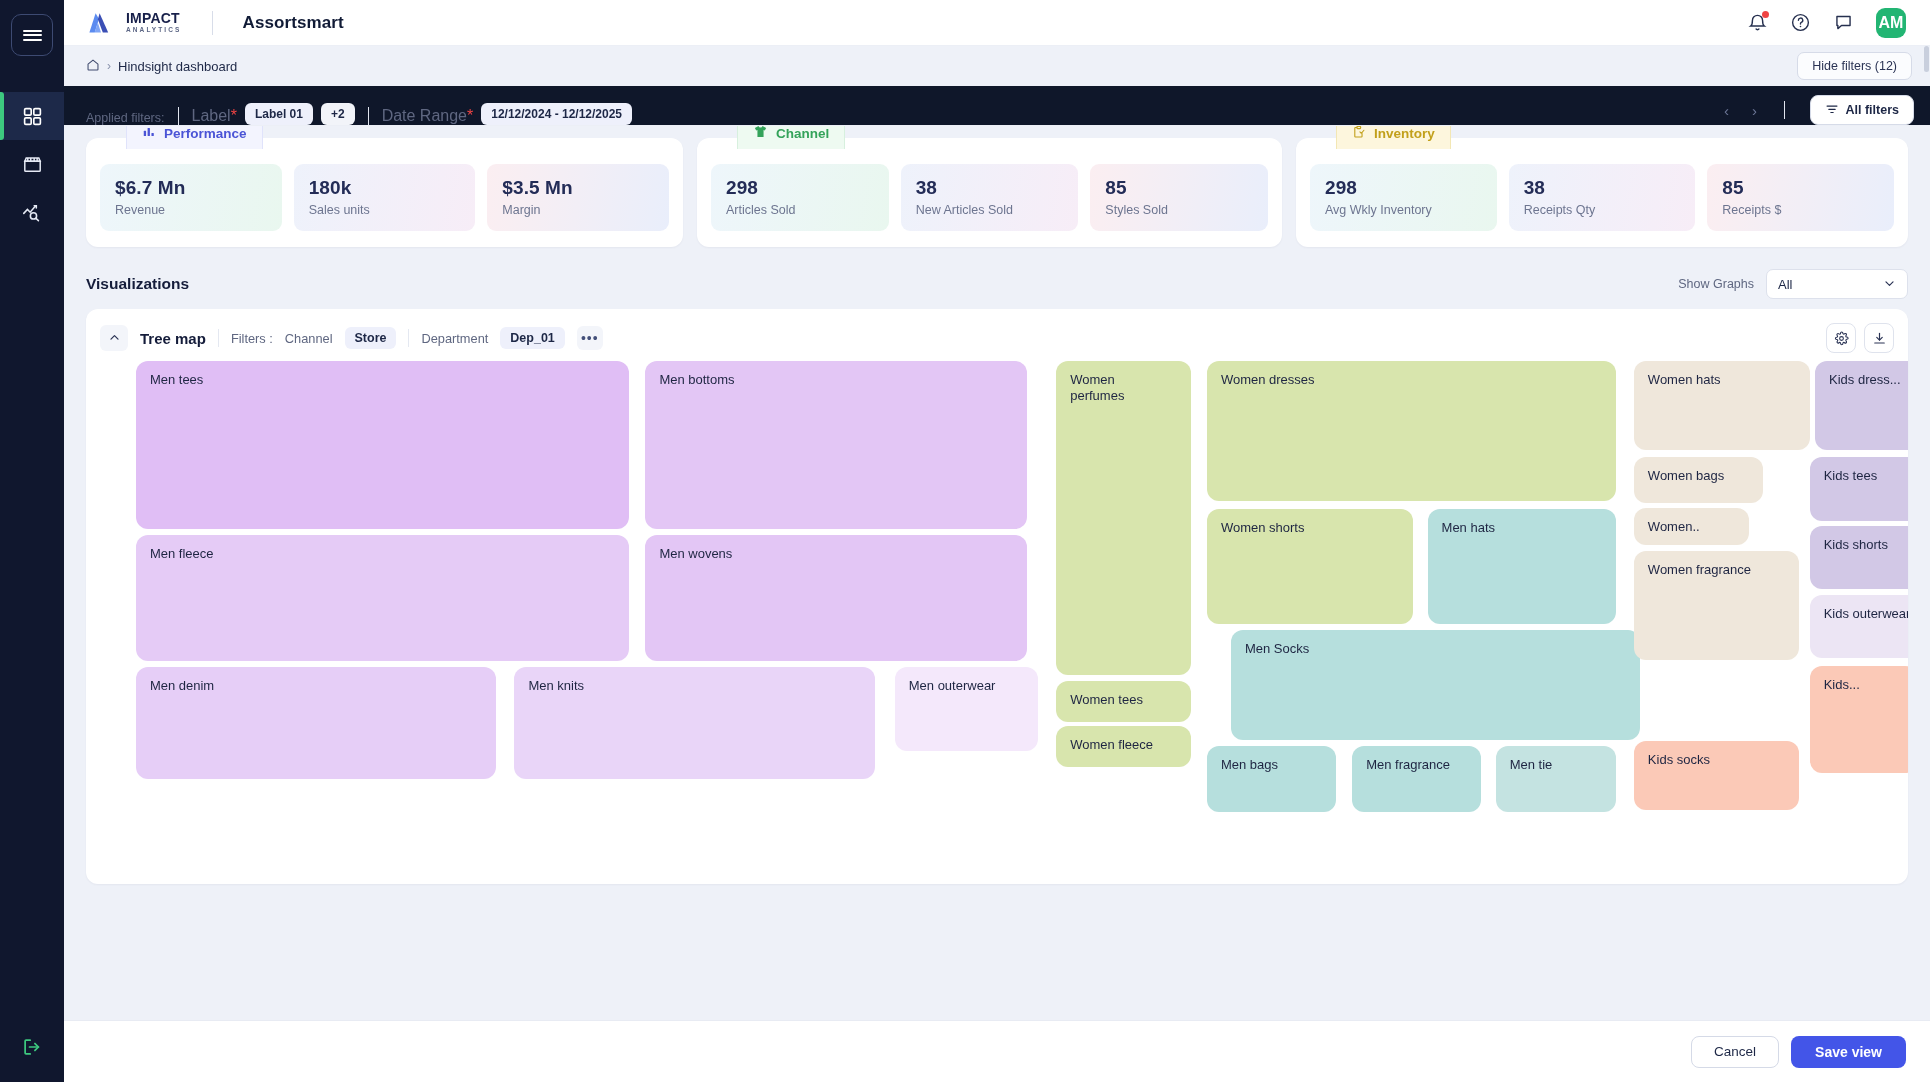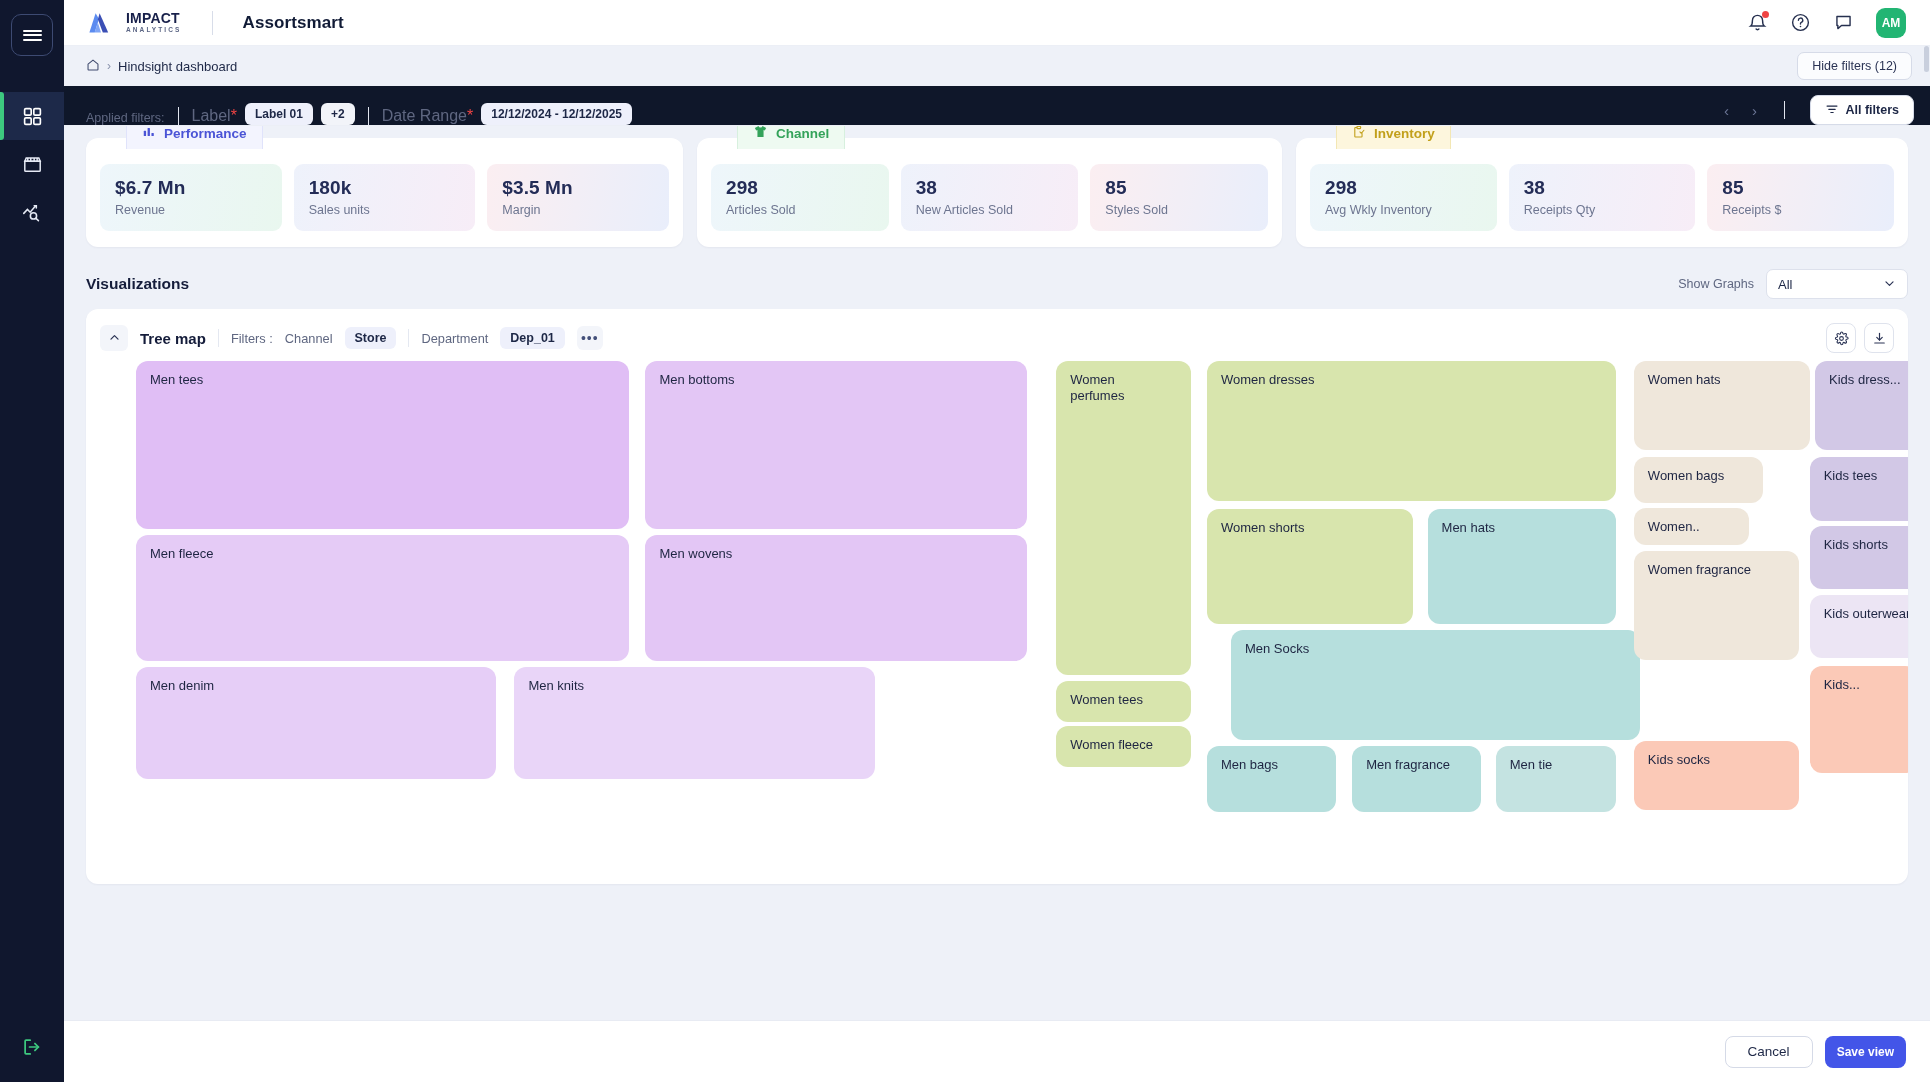--- a/index.html
+++ b/index.html
@@ -60,21 +60,21 @@
   .brand-divider { width:1px; height:24px; background:#d8dde9; margin:0 16px; }
   .app-title { font-size:17px; font-weight:700; color:#111b36; letter-spacing:.1px;}
   .topbar-right { margin-left:auto; display:flex; align-items:center; gap:22px; padding-right:8px;}
   .icon-btn { position:relative; cursor:pointer; display:flex; align-items:center;}
   .badge-dot {
     position:absolute; top:-1px; right:-1px; width:7px; height:7px;
     background:#ef4444; border-radius:50%;
   }
   .avatar {
     width:30px; height:30px; border-radius:9px; background:#22b573;
-    color:#fff; font-size:12px; font-weight:700;
+    color:#fff; font-size:16px; font-weight:700;
     display:flex; align-items:center; justify-content:center; cursor:pointer;
   }
 
   
   .crumbbar {
     height:40px; flex:0 0 40px; display:flex; align-items:center;
     padding: 0 18px 0 22px; background:#eef1f8;
   }
   .crumb { display:flex; align-items:center; gap:7px; font-size:13px; color:#1d2746; }
   .crumb-sep { color:#8a93ad; font-size:12px; }
@@ -204,22 +204,22 @@
   .footer {
     height:62px; flex:0 0 62px; background:#fff; border-top:1px solid #e8ebf3;
     display:flex; align-items:center; justify-content:flex-end; gap:12px;
     padding-right:24px;
   }
   .btn-cancel {
     height:32px; padding:0 22px; border:1px solid #d5dae7; border-radius:8px;
     background:#fff; font-size:13.5px; color:#1d2746; cursor:pointer;
   }
   .btn-save {
-    height:32px; padding:0 12px; border:none; border-radius:8px;
-    background:#4355e8; color:#fff; font-size:12px; font-weight:600; cursor:pointer;
+    height:32px; padding:0 24px; border:none; border-radius:8px;
+    background:#4355e8; color:#fff; font-size:14px; font-weight:600; cursor:pointer;
   }
   .scroll-hint {
     position:absolute; right:1px; top:46px; width:5px; height:26px;
     background:#c9cfdd; border-radius:3px;
   }
 </style>
 </head>
 <body>
 
 <nav class="sidebar">
@@ -500,20 +500,23 @@
           </div>
           <div class="tm-tile" style="left: 30.4%; top: 34.2%; width: 21.3%; height: 24.7%; background: rgb(227, 198, 245);">
             <span class="tm-label">Men wovens</span>
           </div>
           <div class="tm-tile" style="left: 2%; top: 60%; width: 20.1%; height: 22%; background: rgb(230, 206, 247);">
             <span class="tm-label">Men denim</span>
           </div>
           <div class="tm-tile" style="left: 23.1%; top: 60%; width: 20.1%; height: 22%; background: rgb(233, 213, 248);">
             <span class="tm-label">Men knits</span>
           </div>
+          <div class="tm-tile" style="left: 44.3%; top: 60%; width: 8%; height: 16.5%; background: rgb(244, 232, 251);">
+            <span class="tm-label">Men outerwear</span>
+          </div>
           <div class="tm-tile" style="left: 53.3%; top: 0%; width: 7.5%; height: 61.5%; background: rgb(216, 229, 173);">
             <span class="tm-label">Women
 perfumes</span>
           </div>
           <div class="tm-tile" style="left: 53.3%; top: 62.8%; width: 7.5%; height: 8%; background: rgb(216, 229, 173);">
             <span class="tm-label">Women tees</span>
           </div>
           <div class="tm-tile" style="left: 53.3%; top: 71.6%; width: 7.5%; height: 8%; background: rgb(216, 229, 173);">
             <span class="tm-label">Women fleece</span>
           </div>

